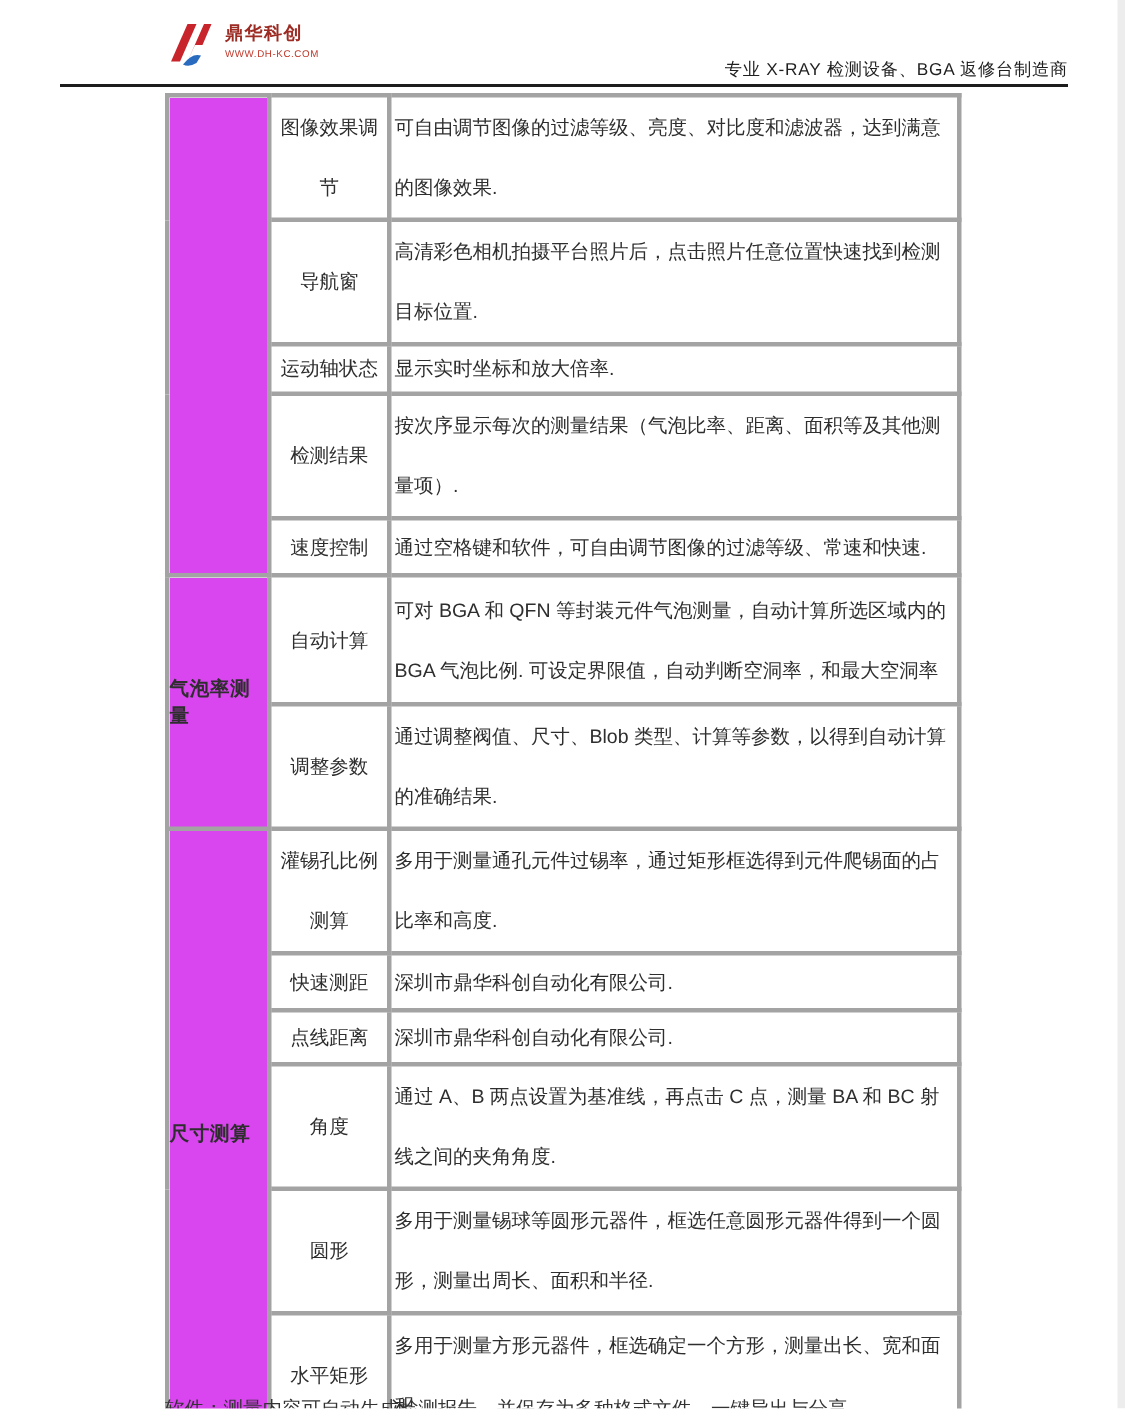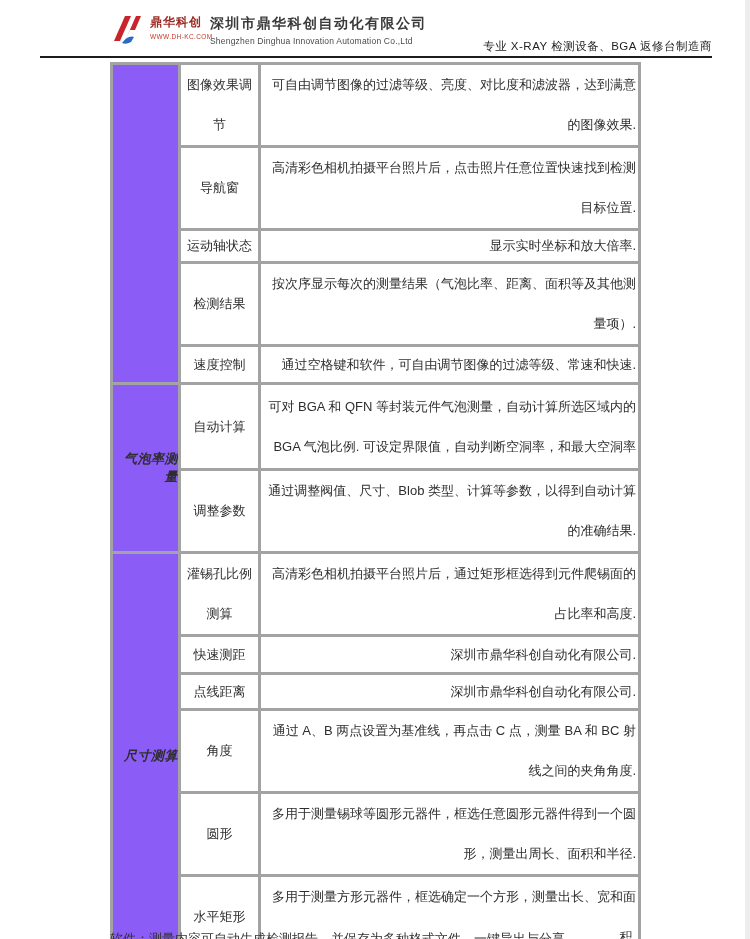--- a/index.html
+++ b/index.html
@@ -19,24 +19,24 @@
   .tagline { position:absolute; right:38px; top:39px; font-size:11.5px; color:#1f1f1f;
              letter-spacing:.5px; white-space:nowrap;margin-left:20px; }
   .hdr-rule { position:absolute; left:40px; top:56px; width:672px; height:2px; background:#1c1c1c; }
 
   
   table.spec { position:absolute; left:110px; top:62px; width:528px;
                border-collapse:collapse; table-layout:fixed;
                border:1px solid #3c3c3c; border-bottom:3px solid #222; }
   table.spec col.c1 { width:68px; } table.spec col.c2 { width:80px; } table.spec col.c3 { width:380px; }
   table.spec td { border:3px solid #a3a3a3; font-size:13px; color:#2e2e2e; overflow:hidden; }
-  td.grp  { background:#8b5cf6; text-align:right; vertical-align:middle;
-            font-weight:bold; color:#161616; letter-spacing:.5px;font-style:italic; }
+  td.grp  { background:#d946ef; text-align:left; vertical-align:middle;
+            font-weight:bold; color:#161616; letter-spacing:.5px; }
   td.feat { text-align:center; vertical-align:middle; padding:0 1px; }
-  td.desc { text-align:right; vertical-align:middle; padding:0 2px; }
+  td.desc { text-align:left; vertical-align:middle; padding:0 2px; }
   tr.tall  td.feat, tr.tall  td.desc { line-height:40px; }
   tr.short td.feat, tr.short td.desc { line-height:30px;margin-top:30px; }
 
   
   .foot-clip { position:absolute; left:110px; top:932px; width:540px; height:7px; overflow:hidden; }
   .foot-clip span { display:block; font-size:13px; line-height:14px; color:#333; white-space:nowrap; }
 
   .edge-right { position:absolute; right:0; top:0; width:5px; height:939px; background:#ededed; }
 </style>
 </head>
@@ -48,24 +48,20 @@
     <span class="logo-mark">
       <svg width="36" height="32" viewBox="0 0 36 32">
         <path d="M2 28 L13 3 L19 3 L8 28 Z" fill="#c8242b"></path>
         <path d="M13 28 L24 3 L29 3 L23 17 L18 17 L13 28 Z" fill="#c8242b"></path>
         <path d="M10 30 Q16 22 22 24 L19 29 Q14 32 10 30 Z" fill="#2a6bc0"></path>
       </svg>
     </span>
     <div class="logo-txt">
       <div class="logo-name">鼎华科创</div>
       <div class="logo-url">WWW.DH-KC.COM</div>
-    </div>
-    <div class="co">
-      <div class="co-cn">深圳市鼎华科创自动化有限公司</div>
-      <div class="co-en">Shengzhen Dinghua Innovation Automation Co.,Ltd</div>
     </div>
     <div class="tagline">专业 X-RAY 检测设备、BGA 返修台制造商</div>
     <div class="hdr-rule"></div>
   </div>
 
   <table class="spec">
     <colgroup>
         <col class="c1">
         <col class="c2">
         <col class="c3">
@@ -100,21 +96,21 @@
       <td class="desc">可对 BGA 和 QFN 等封装元件气泡测量，自动计算所选区域内的 BGA 气泡比例. 可设定界限值，自动判断空洞率，和最大空洞率</td>
     </tr>
     <tr class="tall" style="height:78px">
       <td class="feat">调整参数</td>
       <td class="desc">通过调整阀值、尺寸、Blob 类型、计算等参数，以得到自动计算的准确结果.</td>
     </tr>
 
     <tr class="tall" style="height:78px">
       <td class="grp" rowspan="6">尺寸测算</td>
       <td class="feat">灌锡孔比例测算</td>
-      <td class="desc">高清彩色相机拍摄平台照片后，通过矩形框选得到元件爬锡面的占比率和高度.</td>
+      <td class="desc">多用于测量通孔元件过锡率，通过矩形框选得到元件爬锡面的占比率和高度.</td>
     </tr>
     <tr class="short" style="height:38px">
       <td class="feat">快速测距</td>
       <td class="desc">深圳市鼎华科创自动化有限公司.</td>
     </tr>
     <tr class="short" style="height:36px">
       <td class="feat">点线距离</td>
       <td class="desc">深圳市鼎华科创自动化有限公司.</td>
     </tr>
     <tr class="tall" style="height:82px">

